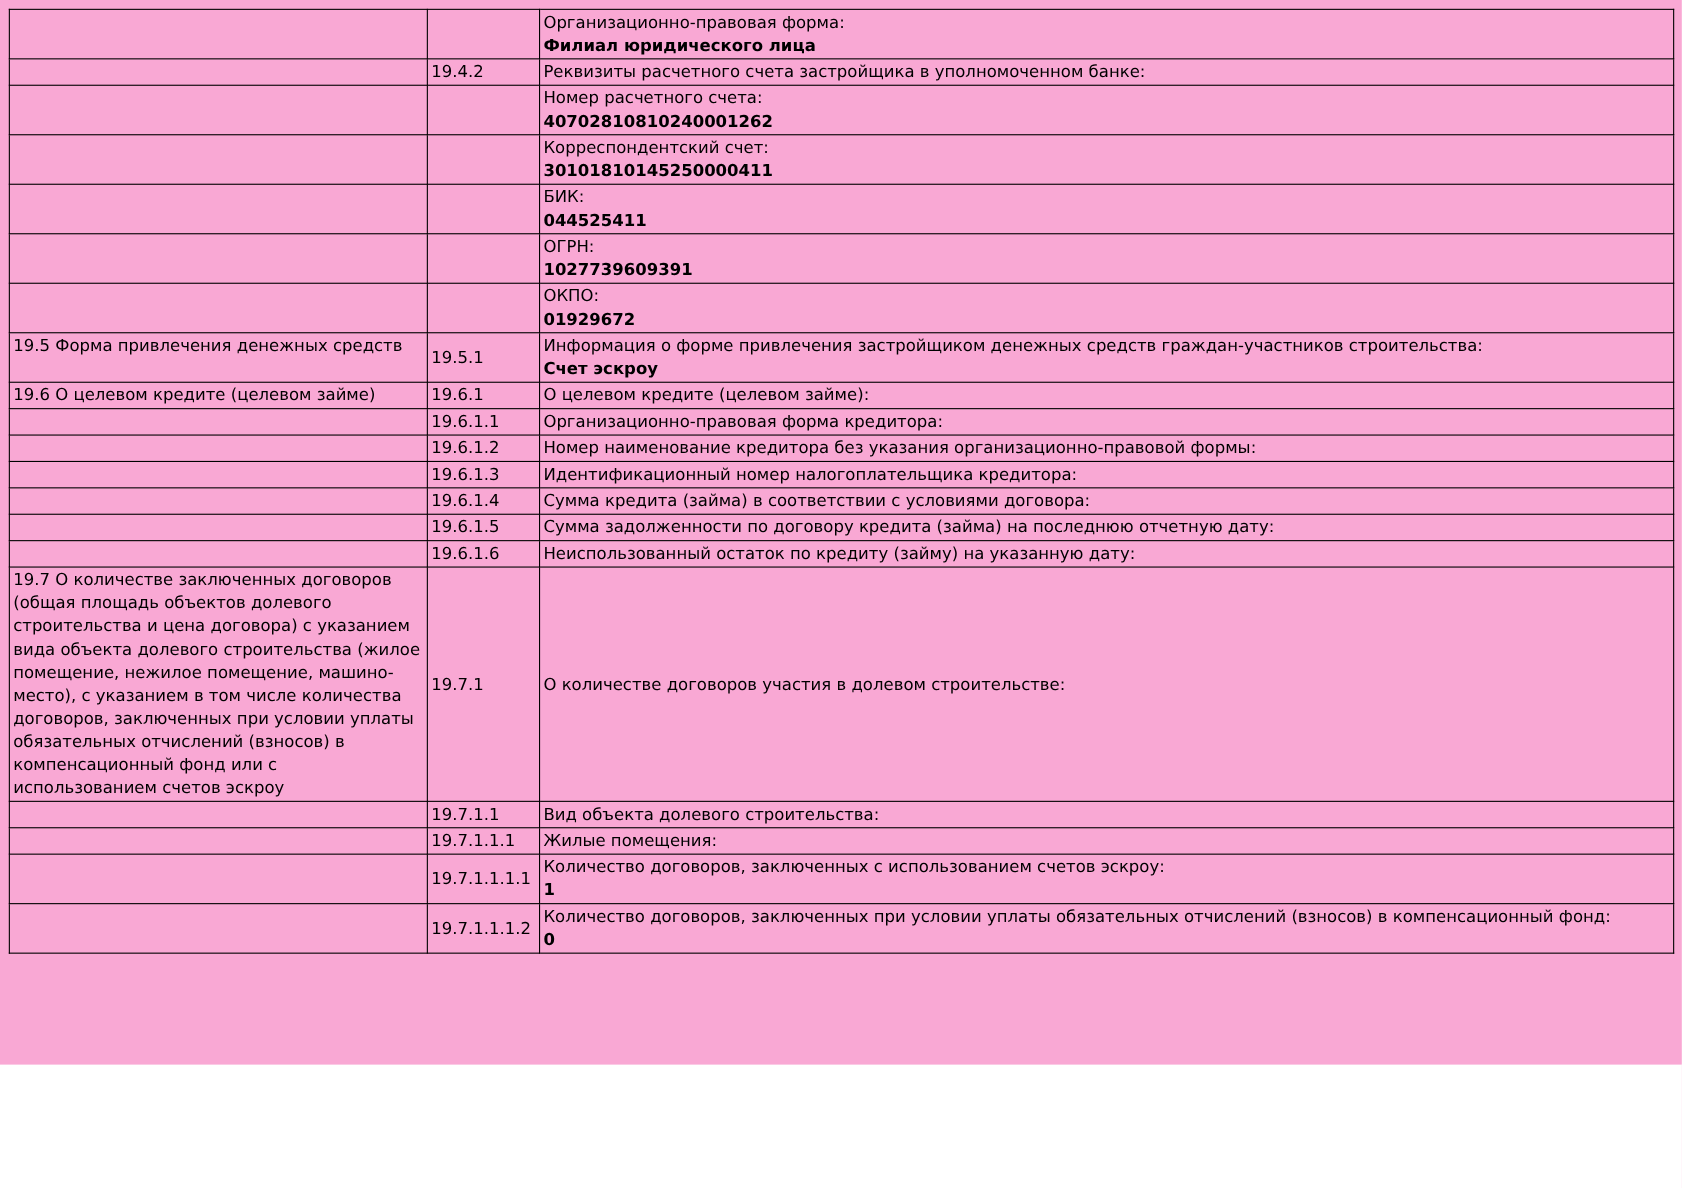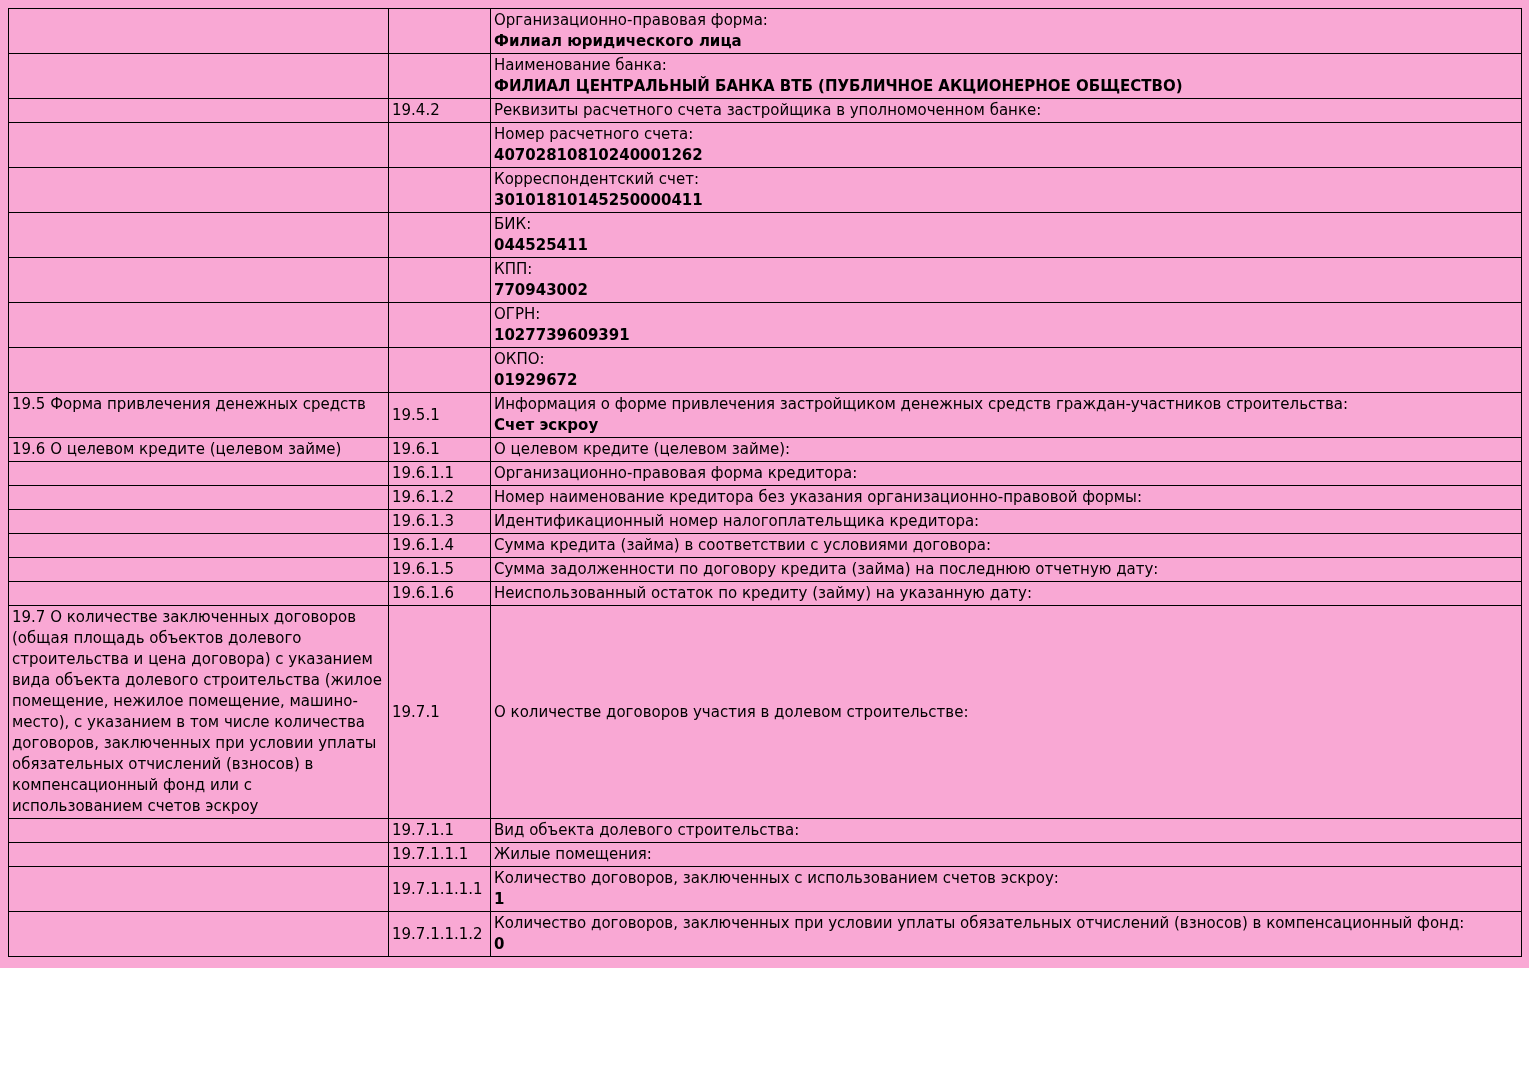--- a/index.html
+++ b/index.html
@@ -61,28 +61,20 @@
         <tr>
           <td class="c1"></td>
           <td class="c2"></td>
           <td class="c3">
             <div class="field-label">Организационно-правовая форма:</div>
             <div class="field-value">Филиал юридического лица</div>
           </td>
         </tr>
         <tr>
           <td class="c1"></td>
-          <td class="c2"></td>
-          <td class="c3">
-            <div class="field-label">Наименование банка:</div>
-            <div class="field-value">ФИЛИАЛ ЦЕНТРАЛЬНЫЙ БАНКА ВТБ (ПУБЛИЧНОЕ АКЦИОНЕРНОЕ ОБЩЕСТВО)</div>
-          </td>
-        </tr>
-        <tr>
-          <td class="c1"></td>
           <td class="c2">19.4.2</td>
           <td class="c3">
             <div class="field-label">Реквизиты расчетного счета застройщика в уполномоченном банке:</div>
           </td>
         </tr>
         <tr>
           <td class="c1"></td>
           <td class="c2"></td>
           <td class="c3">
             <div class="field-label">Номер расчетного счета:</div>
@@ -96,28 +88,20 @@
             <div class="field-label">Корреспондентский счет:</div>
             <div class="field-value">30101810145250000411</div>
           </td>
         </tr>
         <tr>
           <td class="c1"></td>
           <td class="c2"></td>
           <td class="c3">
             <div class="field-label">БИК:</div>
             <div class="field-value">044525411</div>
-          </td>
-        </tr>
-        <tr>
-          <td class="c1"></td>
-          <td class="c2"></td>
-          <td class="c3">
-            <div class="field-label">КПП:</div>
-            <div class="field-value">770943002</div>
           </td>
         </tr>
         <tr>
           <td class="c1"></td>
           <td class="c2"></td>
           <td class="c3">
             <div class="field-label">ОГРН:</div>
             <div class="field-value">1027739609391</div>
           </td>
         </tr>

